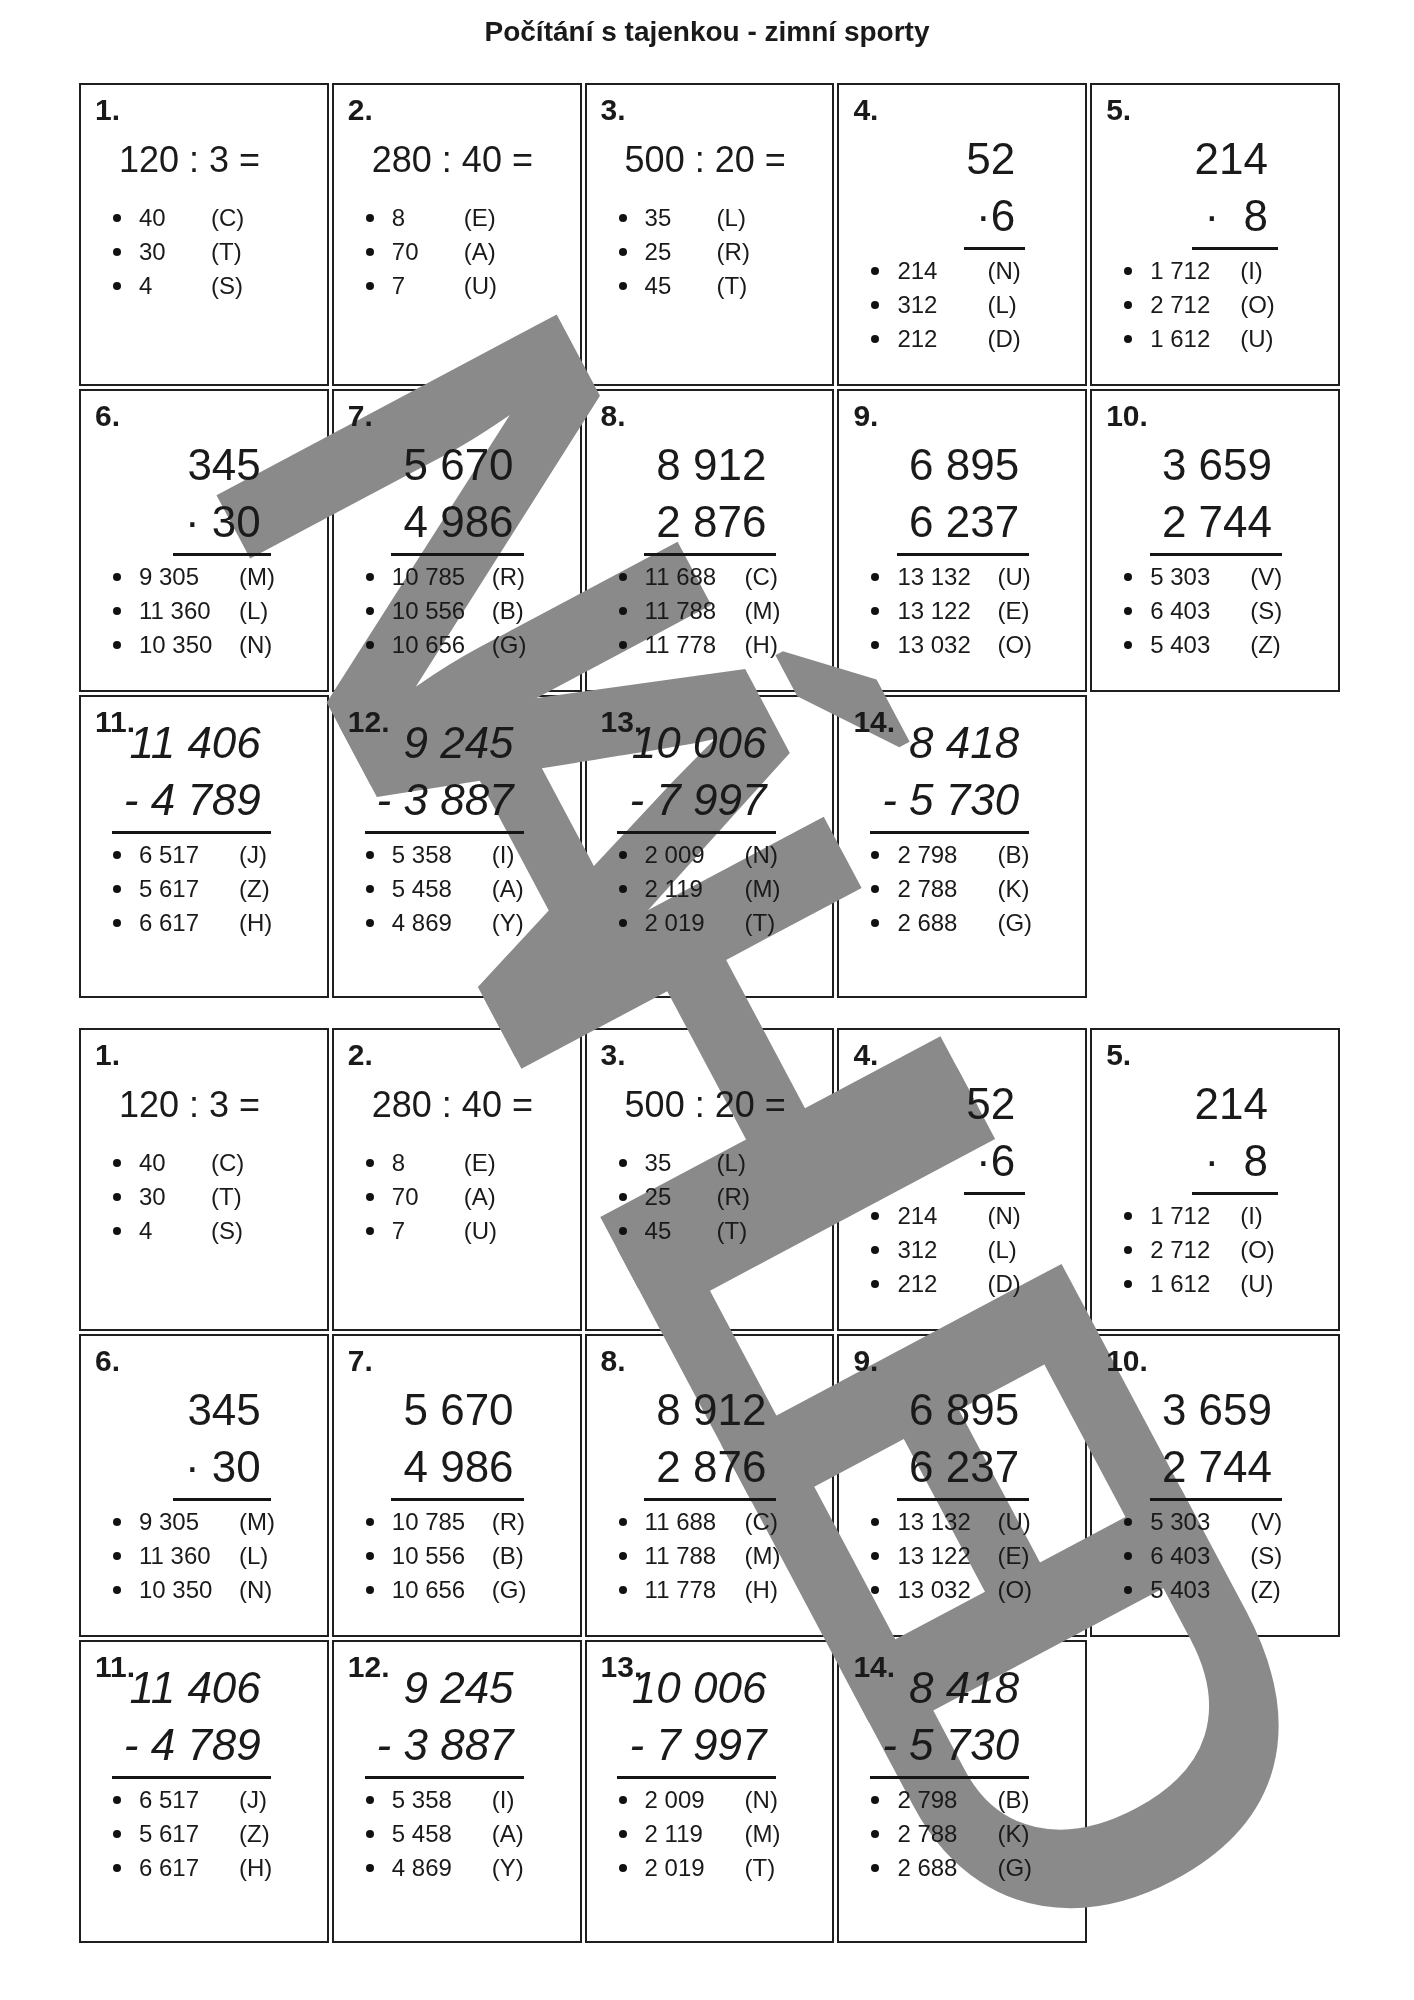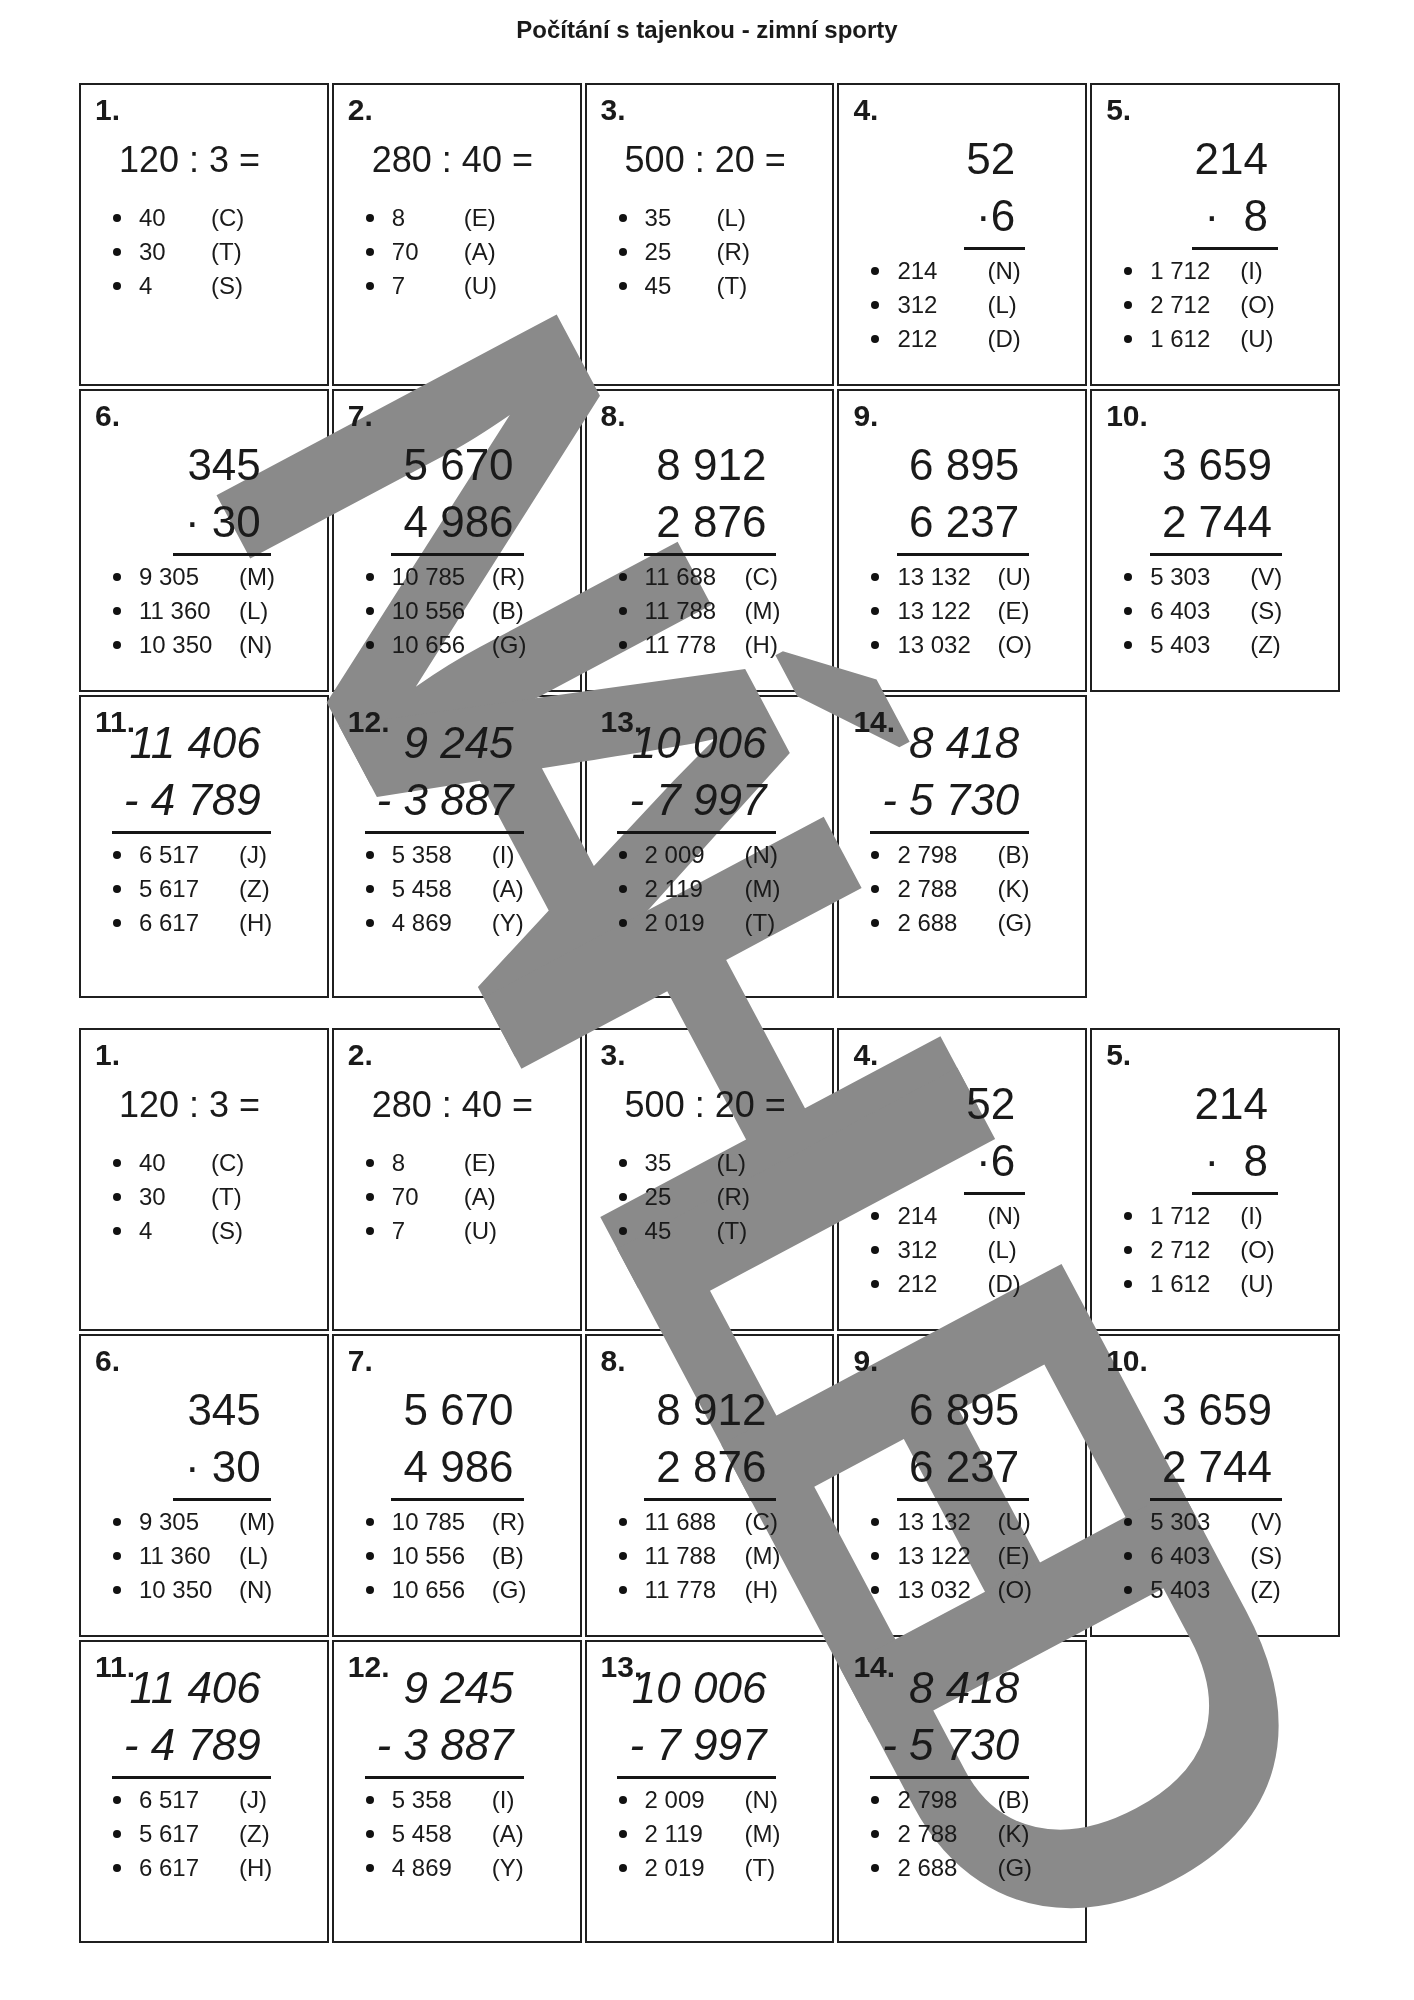--- a/index.html
+++ b/index.html
@@ -7,21 +7,21 @@
     position:relative;
     width:1414px;height:2000px;
     background:#ffffff;
     overflow:hidden;
     font-family:"Liberation Sans", sans-serif;
     color:#1a1a1a;
   }
   .title{
     position:absolute;top:16px;left:0;right:0;
     text-align:center;
-    font-size:24px;font-weight:bold;
+    font-size:28px;font-weight:bold;
     z-index:10;
   }
   
   .watermark{
     position:absolute;left:568px;top:266px;
     transform-origin:0 0;
     transform:rotate(62deg);
     font-size:560px;font-weight:bold;
     letter-spacing:-120px;
     line-height:0.8;

